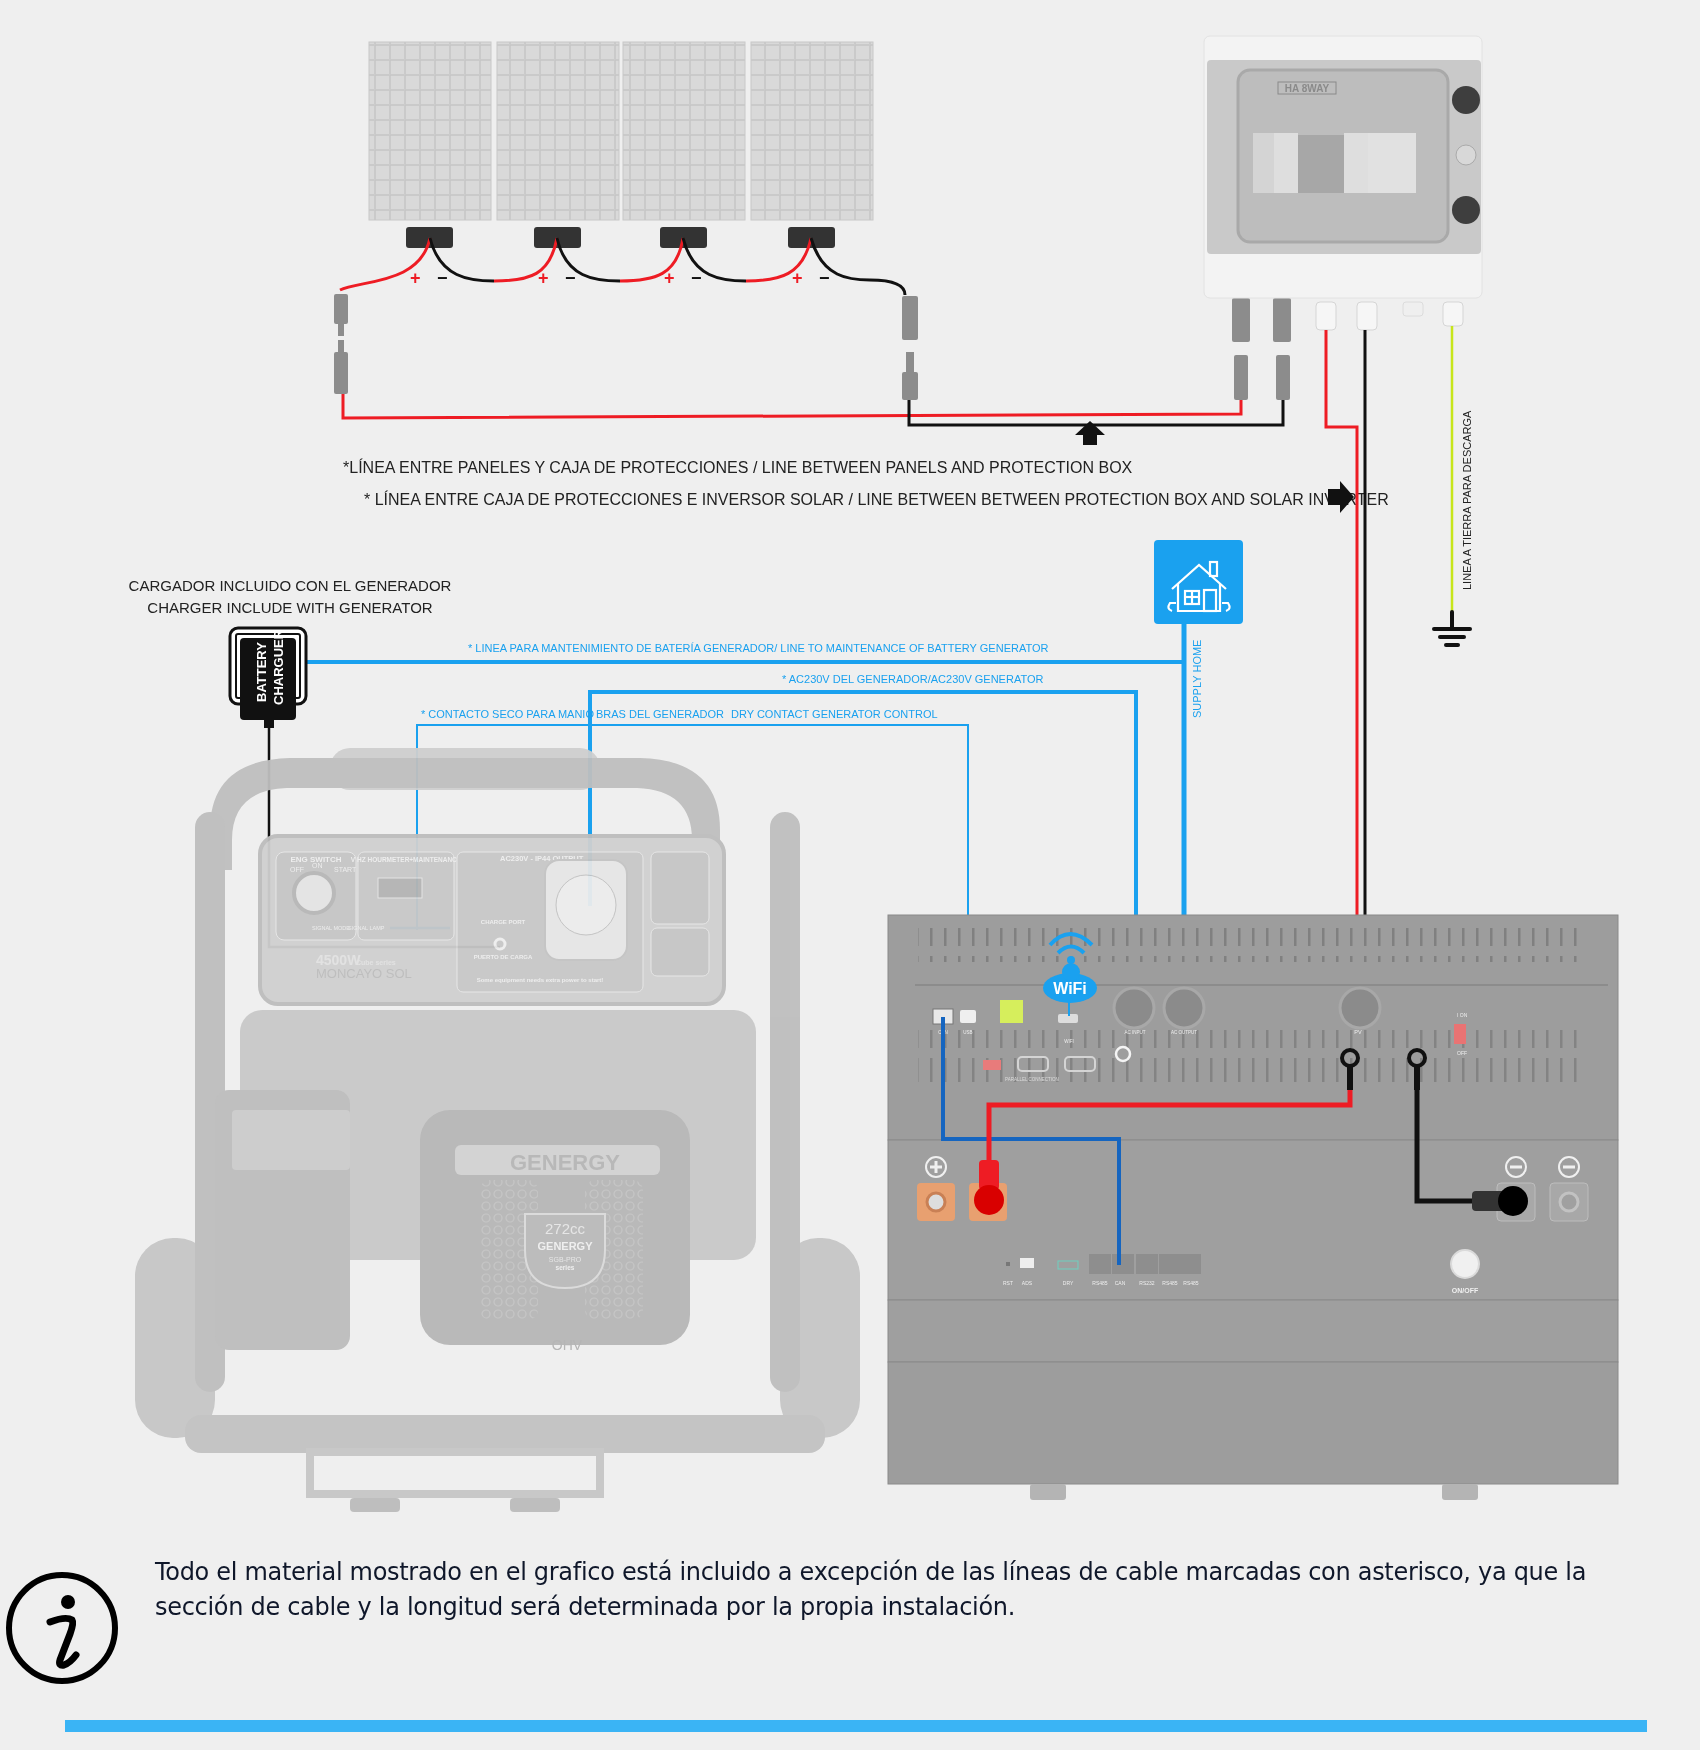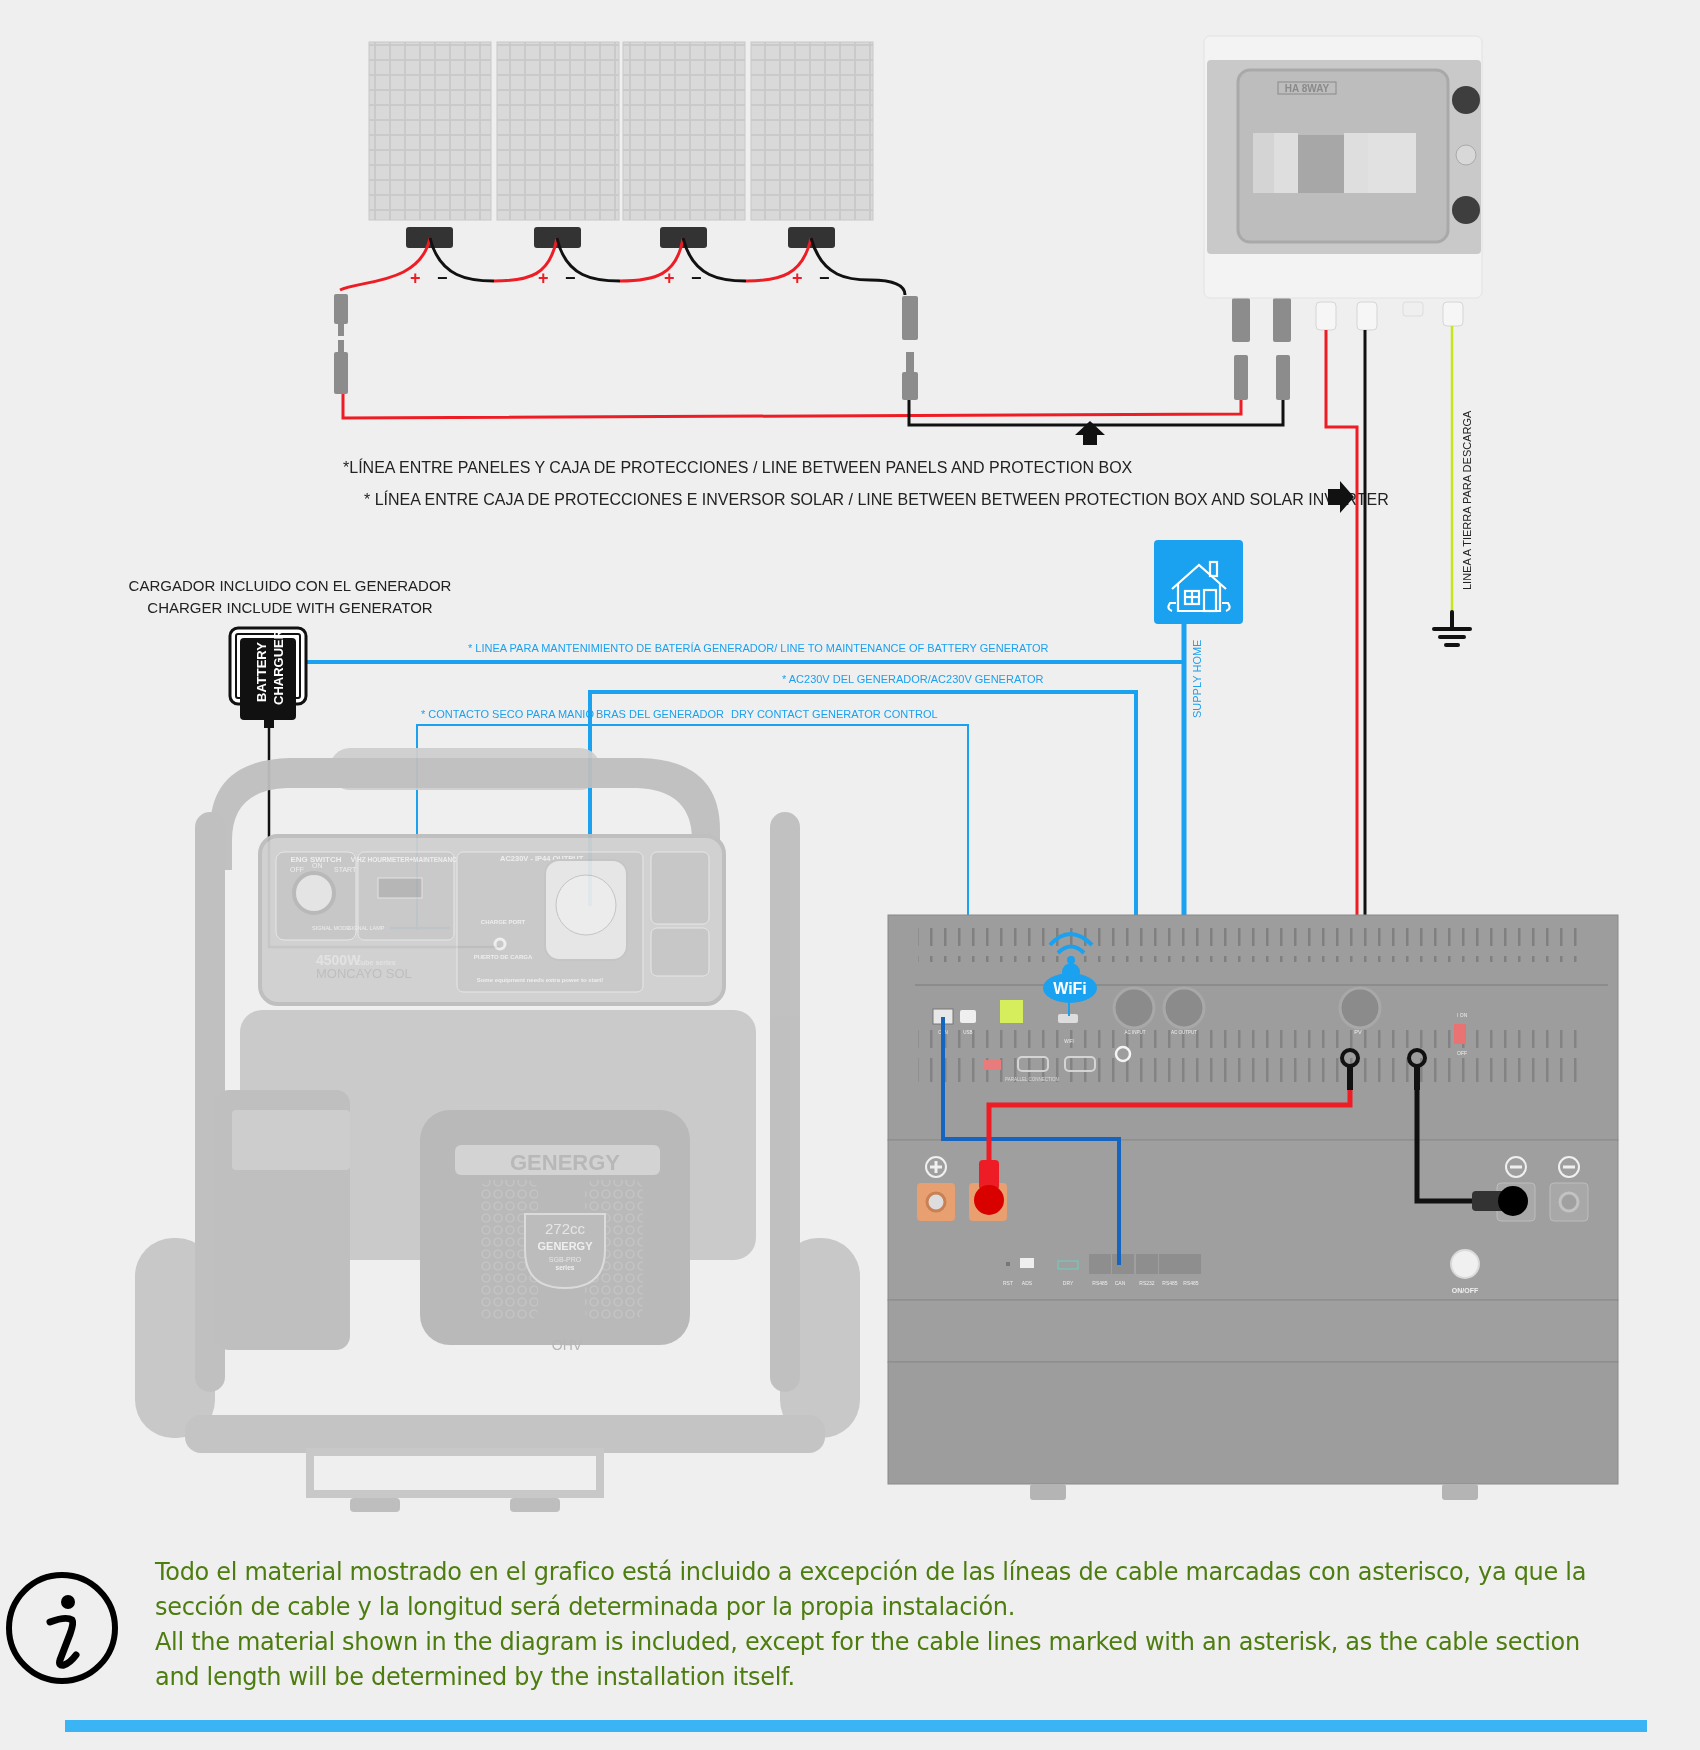--- a/index.html
+++ b/index.html
@@ -1,19 +1,19 @@
 <!DOCTYPE html>
 <html><head>
 <meta charset="utf-8">
 <style>
   html,body{margin:0;padding:0;}
   body{width:1700px;height:1750px;background:#efefef;position:relative;overflow:hidden;font-family:"Liberation Sans","DejaVu Sans",sans-serif;}
   svg#diagram{position:absolute;left:0;top:0;}
   .lbl{font-family:"Liberation Sans",sans-serif;}
-  .note{position:absolute;left:155px;top:1555px;width:1470px;font-family:"DejaVu Sans",sans-serif;font-size:24px;line-height:35px;color:#4d7c0f;letter-spacing:-0.3px;}
+  .note{position:absolute;left:155px;top:1555px;width:1470px;font-family:"DejaVu Sans",sans-serif;font-size:24px;line-height:35px;color:#0f172a;letter-spacing:-0.3px;}
   .info-icon{position:absolute;left:6px;top:1572px;width:112px;height:112px;}
   .bottom-bar{position:absolute;left:65px;top:1720px;width:1582px;height:12px;background:#3ab4f5;}
 </style>
 </head>
 <body>
 
 <svg id="diagram" width="1700" height="1750" viewBox="0 0 1700 1750">
   <defs>
     <pattern id="cells" width="15" height="15" patternUnits="userSpaceOnUse">
       <rect width="15" height="15" fill="#cfcfcf"></rect>
@@ -314,15 +314,14 @@
   </g>
 </svg>
 
 <svg class="info-icon" viewBox="0 0 112 112">
   <ellipse cx="56" cy="56" rx="53" ry="53" fill="none" stroke="#000" stroke-width="6"></ellipse>
   <circle cx="62" cy="30" r="7" fill="#000"></circle>
   <path d="M44 50 q16 -6 22 -2 q2 3 -2 14 l-10 26 q-2 6 4 5 q6 -2 12 -10" fill="none" stroke="#000" stroke-width="7" stroke-linecap="round"></path>
 </svg>
 <div class="note">
   <div>Todo el material mostrado en el grafico está incluido a excepción de las líneas de cable marcadas con asterisco, ya que la sección de cable y la longitud será determinada por la propia instalación.</div>
-  <div>All the material shown in the diagram is included, except for the cable lines marked with an asterisk, as the cable section and length will be determined by the installation itself.</div>
 </div>
 <div class="bottom-bar"></div>
 
 </body></html>

